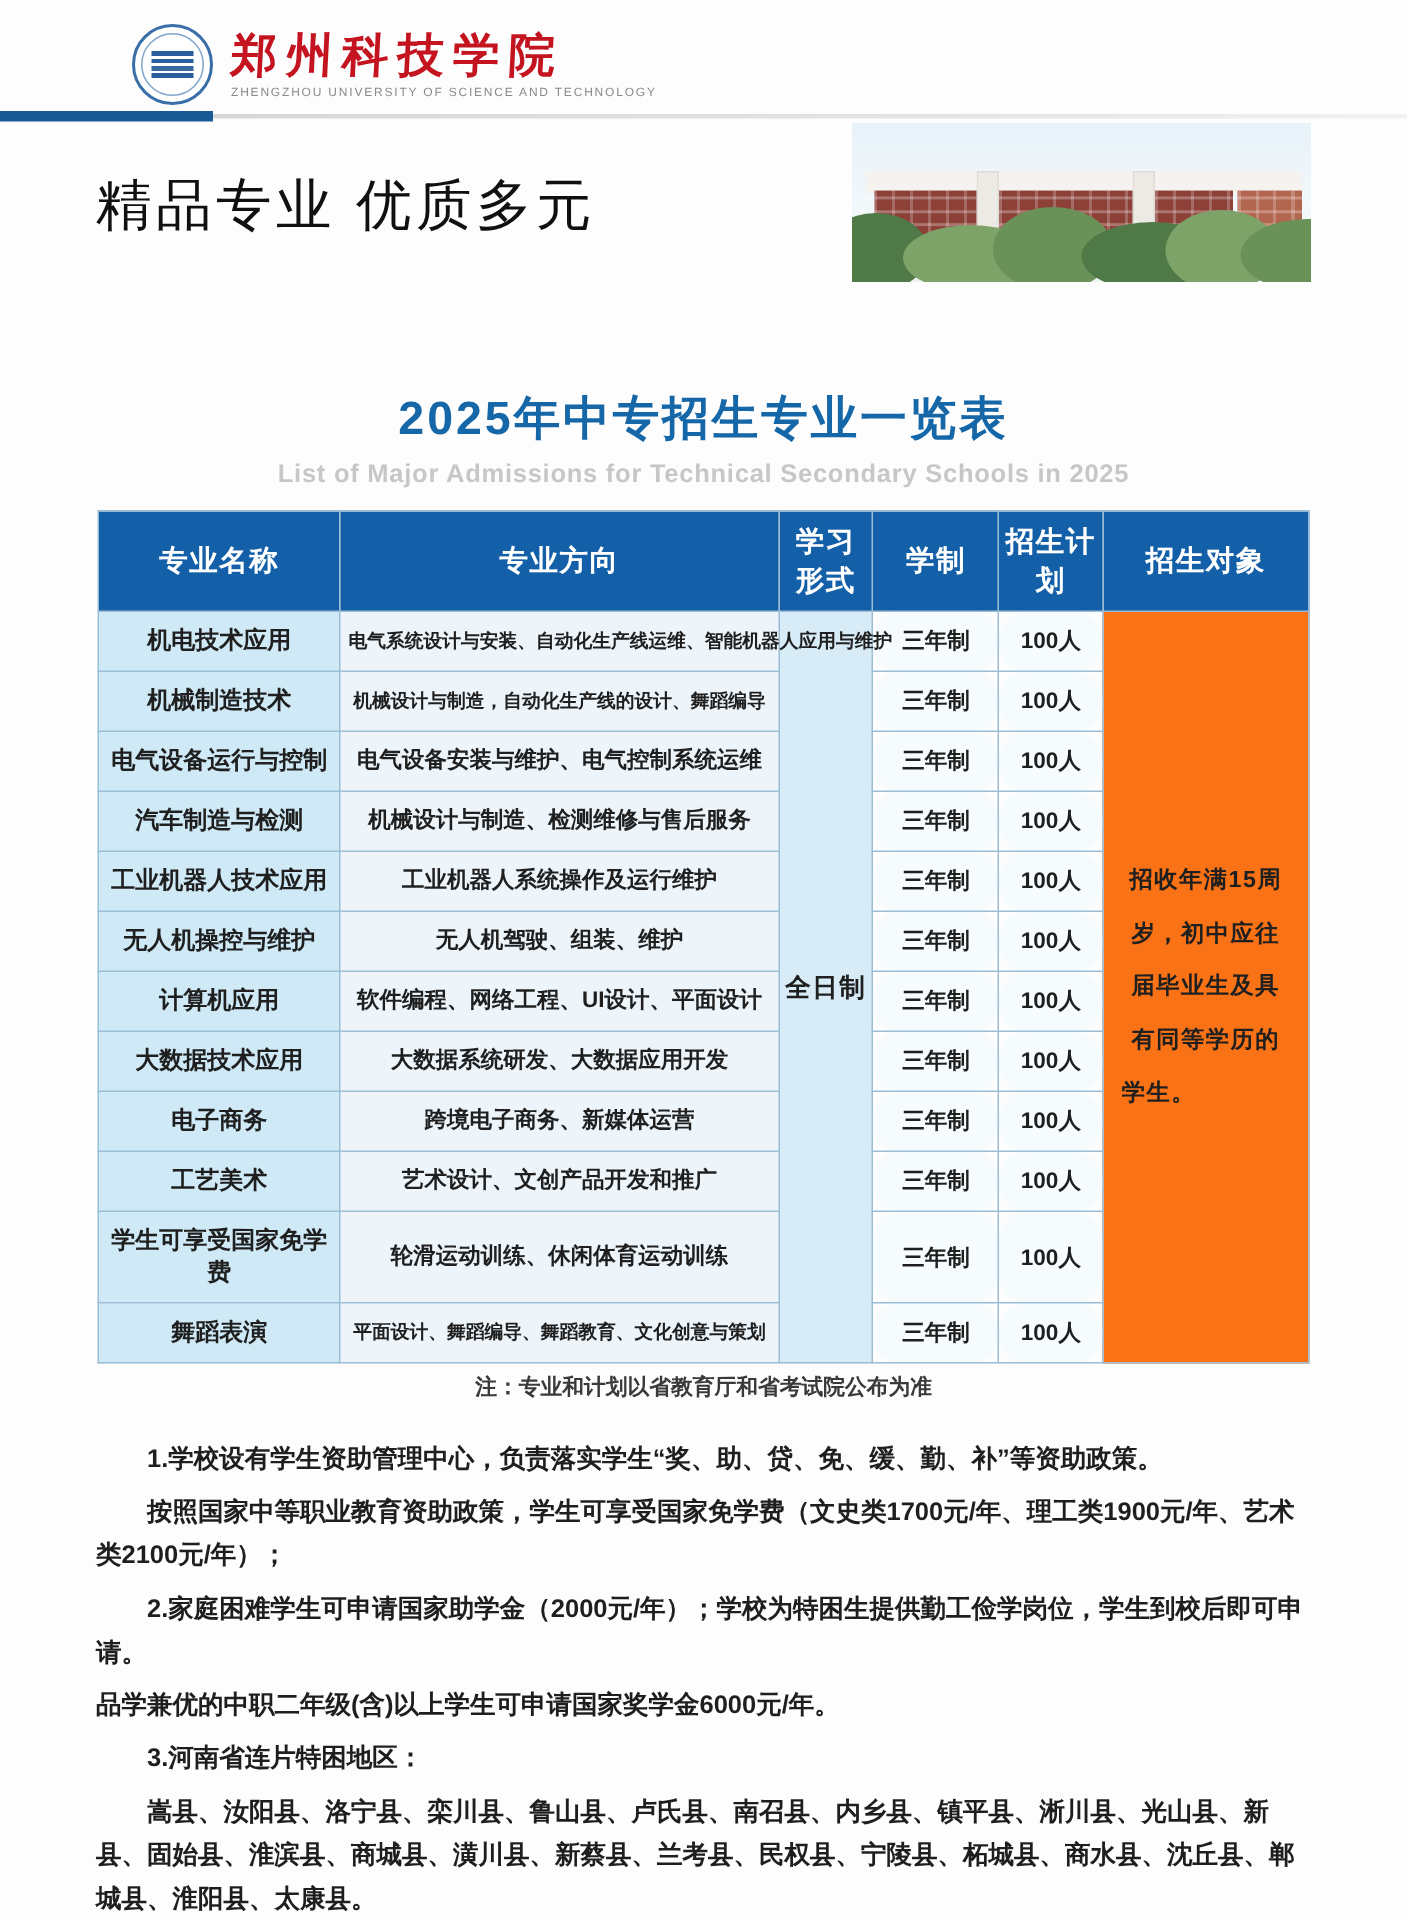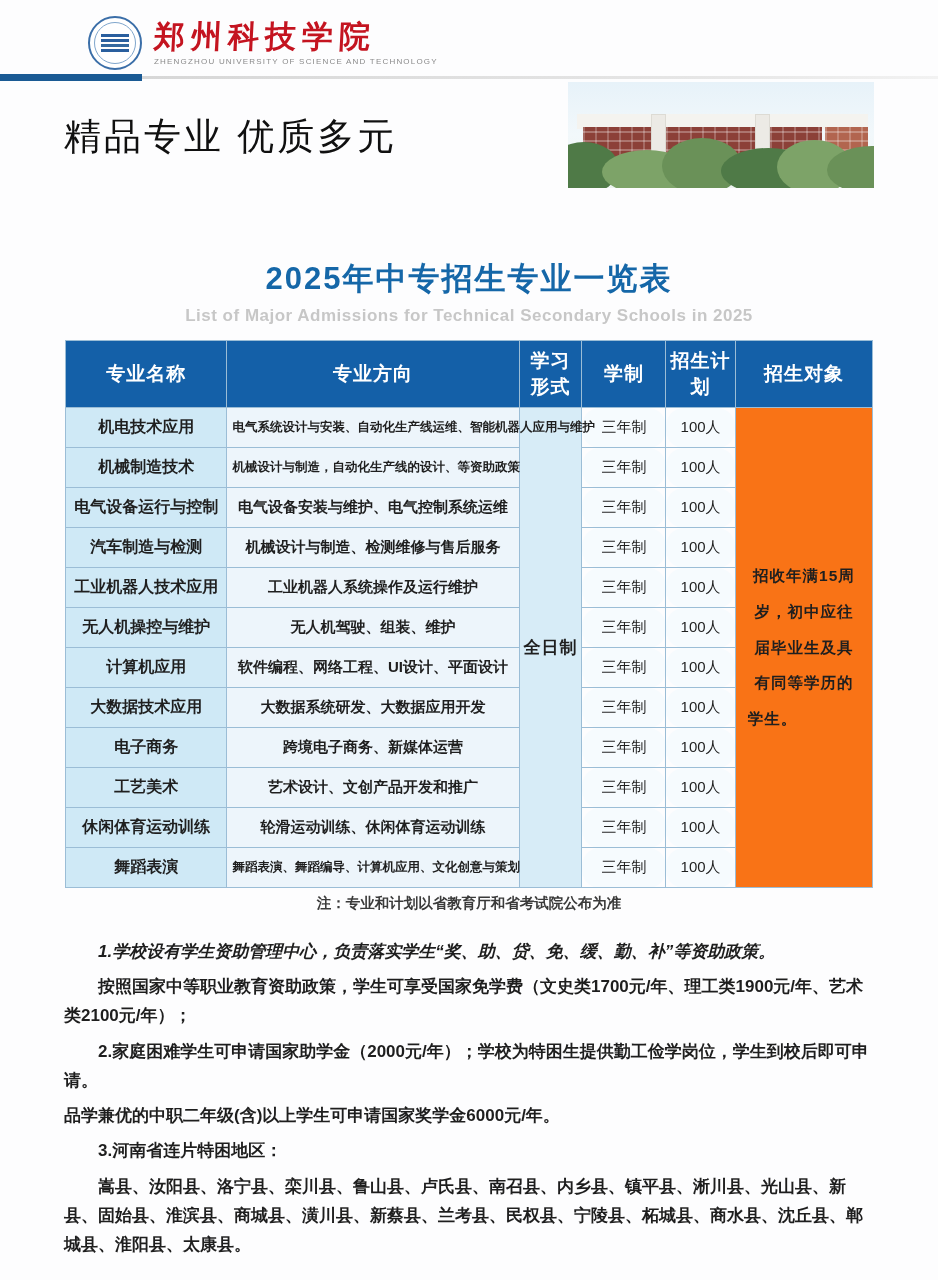--- a/index.html
+++ b/index.html
@@ -70,31 +70,31 @@
   
   table.majors { width:808px; margin:14px auto 0 auto; border-collapse:collapse; table-layout:fixed; }
   table.majors th, table.majors td { border:1px solid #9bbdd6; text-align:center; vertical-align:middle; }
   table.majors thead th { background:#1460a8; color:#fff; font-size:19px; font-weight:bold; padding:7px 2px; letter-spacing:1px; }
   col.c1 { width:20.0%; } col.c2 { width:36.2%; } col.c3 { width:7.8%; }
   col.c4 { width:10.4%; } col.c5 { width:8.6%; } col.c6 { width:17.0%; }
   td.c-major { background:#cfe9f6; font-size:16px; font-weight:bold; padding:9px 4px; }
   td.c-dir { background:#edf5fb; font-size:15px; font-weight:bold; padding:8px 5px; line-height:1.35; }
   td.c-dir.dir-small { font-size:12.5px; white-space:nowrap; }
   td.c-study { background:#d7ecf7; font-size:17px; font-weight:bold; letter-spacing:1px; }
-  td.c-dur, td.c-plan { background:#f6fbfe; font-size:15px; font-weight:normal;border-radius:18px; }
+  td.c-dur, td.c-plan { background:#f6fbfe; font-size:15px; font-weight:bold;border-radius:18px; }
   td.c-target { background:#f97316; font-size:15.5px; font-weight:bold; padding:18px 12px;
     line-height:2.3; text-align:justify; text-align-last:left; letter-spacing:1px; }
   .table-note { width:808px; margin:6px auto 0 auto; text-align:center; font-size:14.5px; font-weight:bold; color:#3a3a3a; }
   
   .section { padding:0 64px; margin-top:24px; }
   .section-heading { display:flex; align-items:center; gap:10px; }
   .red-bar { width:5px; height:24px; background:#a8232f; flex:0 0 auto; }
   .section-heading .txt { font-size:23px; font-weight:bold; color:#2a4a77; letter-spacing:1px; }
   .section p { font-size:17px; font-weight:600; line-height:1.72; color:#1e1e1e; margin-top:6px; }
-  .section p.first { margin-top:12px;font-style:italic; }
+  .section p.first { margin-top:12px; }
   .indent { text-indent:2em; }
 </style>
 </head>
 <body>
 
 <div class="header">
   <div class="brand">
     <div class="logo-circle">
       <div class="inner-ring"></div>
       <div class="logo-glyph"></div>
@@ -158,21 +158,21 @@
       <tr>
         <td class="c-major">机电技术应用</td>
         <td class="c-dir dir-small">电气系统设计与安装、自动化生产线运维、智能机器人应用与维护</td>
         <td class="c-study" rowspan="12">全日制</td>
         <td class="c-dur">三年制</td>
         <td class="c-plan">100人</td>
         <td class="c-target" rowspan="12">招收年满15周岁，初中应往届毕业生及具有同等学历的学生。</td>
       </tr>
       <tr>
         <td class="c-major">机械制造技术</td>
-        <td class="c-dir dir-small">机械设计与制造，自动化生产线的设计、等资助政策</td>
+        <td class="c-dir dir-small">机械设计与制造，自动化生产线的设计、舞蹈编导</td>
         <td class="c-dur">三年制</td>
         <td class="c-plan">100人</td>
       </tr>
       <tr>
         <td class="c-major">电气设备运行与控制</td>
         <td class="c-dir">电气设备安装与维护、电气控制系统运维</td>
         <td class="c-dur">三年制</td>
         <td class="c-plan">100人</td>
       </tr>
       <tr>
@@ -211,28 +211,28 @@
         <td class="c-dur">三年制</td>
         <td class="c-plan">100人</td>
       </tr>
       <tr>
         <td class="c-major">工艺美术</td>
         <td class="c-dir">艺术设计、文创产品开发和推广</td>
         <td class="c-dur">三年制</td>
         <td class="c-plan">100人</td>
       </tr>
       <tr>
-        <td class="c-major">休闲体育运动训练</td>
+        <td class="c-major">学生可享受国家免学费</td>
         <td class="c-dir">轮滑运动训练、休闲体育运动训练</td>
         <td class="c-dur">三年制</td>
         <td class="c-plan">100人</td>
       </tr>
       <tr>
         <td class="c-major">舞蹈表演</td>
-        <td class="c-dir dir-small">舞蹈表演、舞蹈编导、计算机应用、文化创意与策划</td>
+        <td class="c-dir dir-small">平面设计、舞蹈编导、舞蹈教育、文化创意与策划</td>
         <td class="c-dur">三年制</td>
         <td class="c-plan">100人</td>
       </tr>
     </tbody>
 </table>
 <div class="table-note">注：专业和计划以省教育厅和省考试院公布为准</div>
 
 <div class="section">
   <p class="indent first">1.学校设有学生资助管理中心，负责落实学生“奖、助、贷、免、缓、勤、补”等资助政策。</p>
   <p class="indent">按照国家中等职业教育资助政策，学生可享受国家免学费（文史类1700元/年、理工类1900元/年、艺术类2100元/年）；</p>

